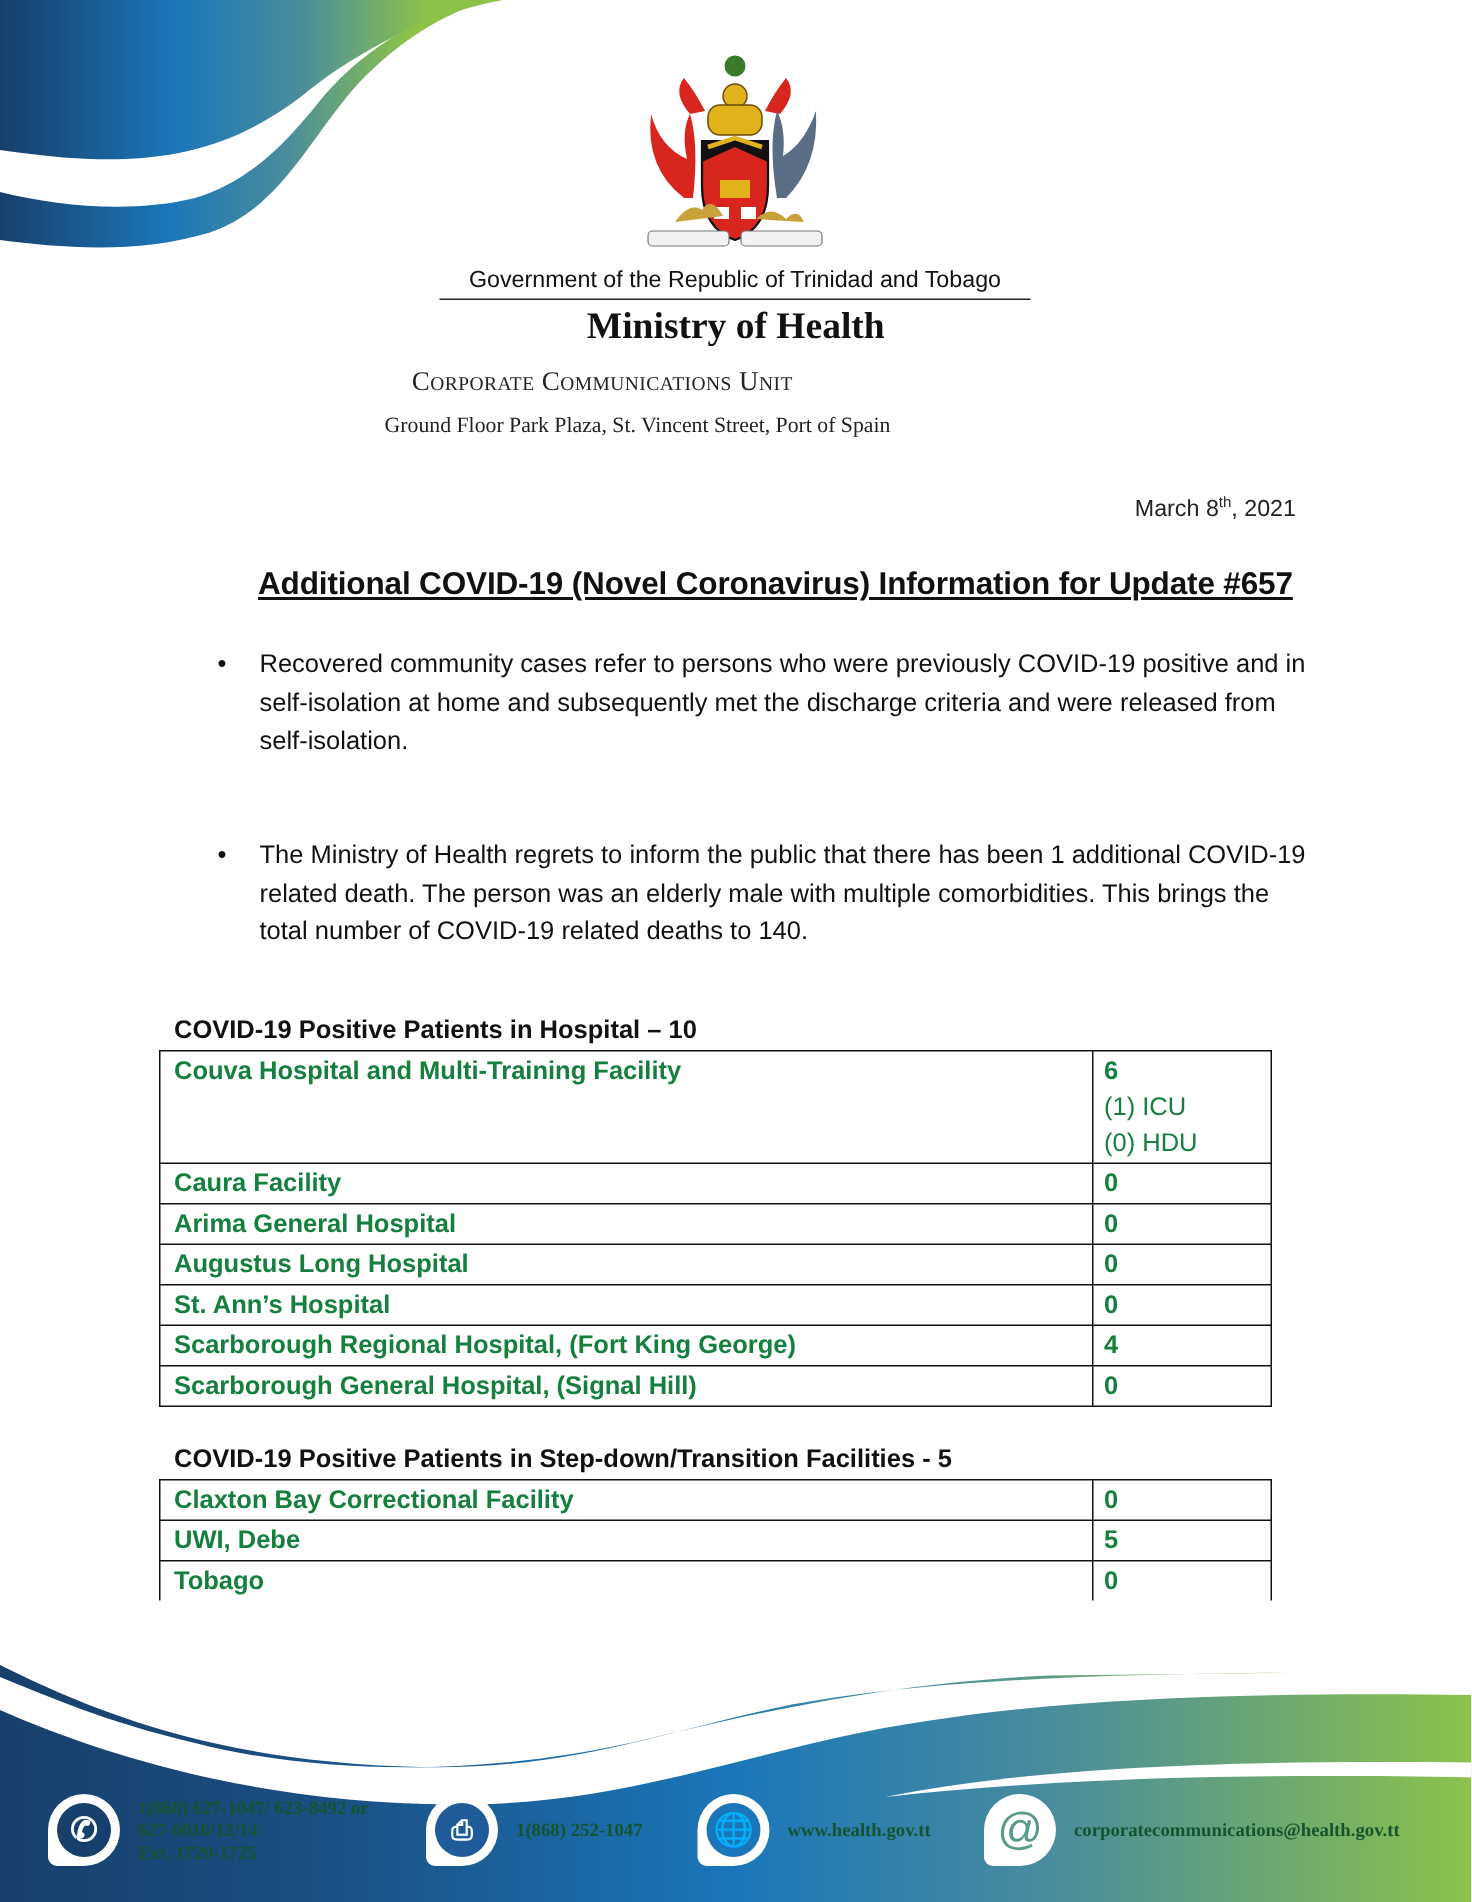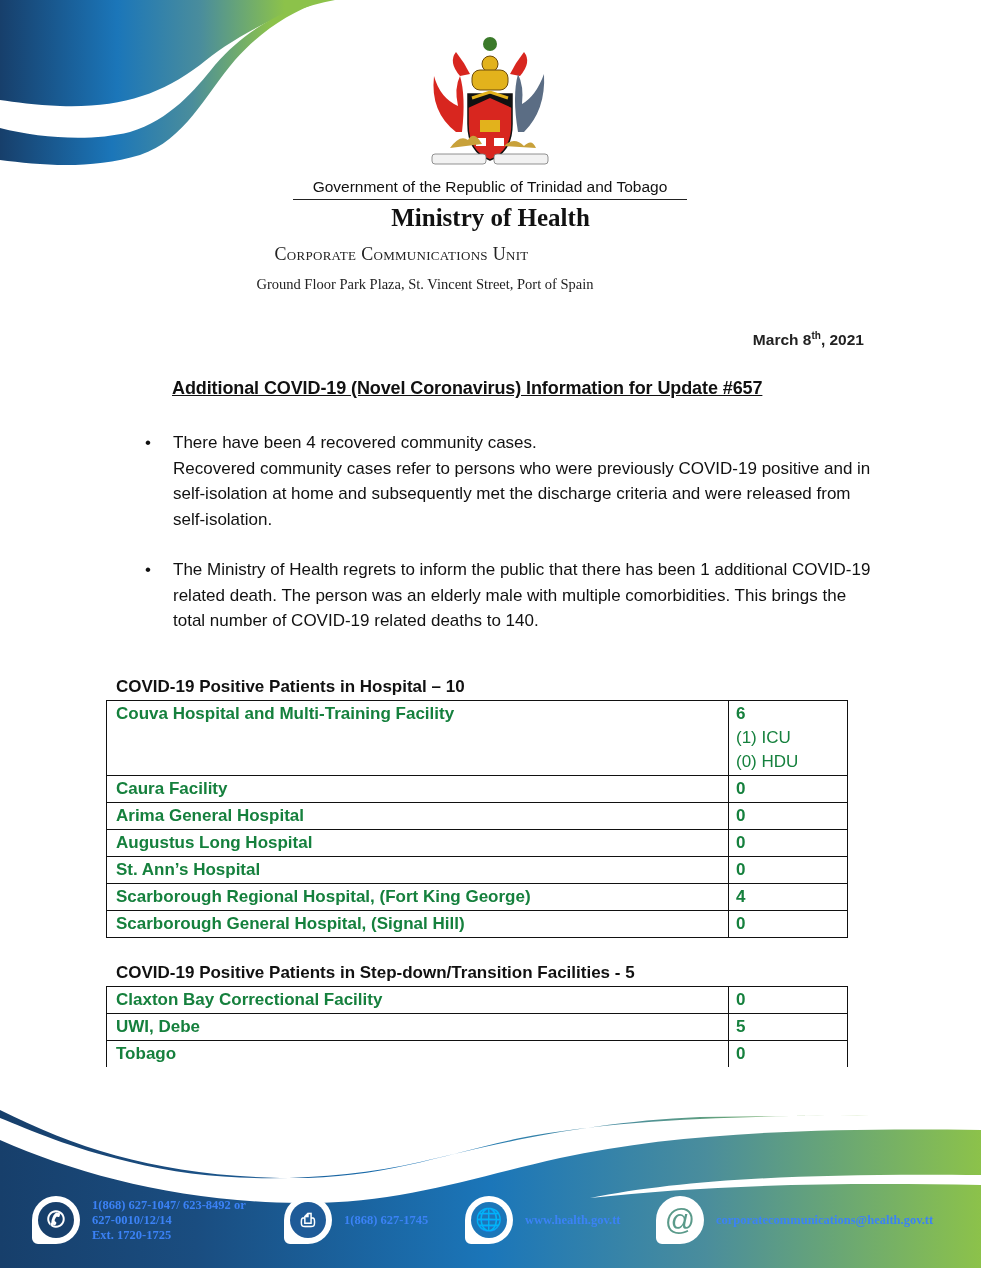--- a/index.html
+++ b/index.html
@@ -5,36 +5,36 @@
   html, body { margin:0; padding:0; }
   body { width:981px; height:1268px; position:relative; overflow:hidden; background:#ffffff; font-family:"Liberation Sans", sans-serif; color:#111; }
   .abs { position:absolute; }
   #top-wave { position:absolute; left:0; top:0; width:500px; height:170px; }
   #bottom-wave { position:absolute; left:0; top:1100px; width:981px; height:168px; }
   #crest { position:absolute; left:420px; top:36px; width:140px; height:134px; }
   .gov-line { left:293px; top:178px; width:394px; text-align:center; font-size:15.5px; color:#111; padding-bottom:3px; border-bottom:1.5px solid #222; }
   .ministry { left:0; width:981px; top:204px; text-align:center; font-family:"Liberation Serif", serif; font-weight:bold; font-size:25px; color:#111; }
   .unit { left:0; width:803px; top:244px; text-align:center; font-family:"Liberation Serif", serif; font-size:18px; font-variant:small-caps; letter-spacing:0.3px; color:#222; }
   .address { left:0; width:850px; top:276px; text-align:center; font-family:"Liberation Serif", serif; font-size:14.5px; color:#222; }
-  .date { right:117px; top:330px; font-weight:bold; font-size:15.5px; color:#222; }
+  .date { right:117px; top:330px; font-weight:normal; font-size:15.5px; color:#222; }
   .date sup { font-size:10px; }
-  .title { left:172px; top:378px; font-weight:bold; font-size:18px; text-decoration:underline; color:#111; letter-spacing:-0.1px; }
+  .title { left:172px; top:378px; font-weight:bold; font-size:21px; text-decoration:underline; color:#111; letter-spacing:-0.1px; }
   .bullet { left:145px; font-size:17px; line-height:25.5px; color:#111; }
   .bullet .dot { position:absolute; left:0; top:0; }
   .bullet .txt { position:absolute; left:28px; top:0; width:700px; }
   .tbl-cap { left:116px; font-weight:bold; font-size:17px; color:#111; }
   table.t { position:absolute; left:106px; border-collapse:collapse; font-size:17px; color:#15803d; }
   table.t td { border:1px solid #111; padding:1px 9px; vertical-align:top; line-height:24px; }
   table.t td.name { width:603px; font-weight:bold; }
   table.t td.val { width:102px; padding-left:7px; }
   table.t.open tr:last-child td { border-bottom:none; }
   .footer-item { position:absolute; top:1196px; display:flex; align-items:center; }
   .ficon { width:48px; height:48px; border-radius:50% 50% 50% 6px; background:#fff; display:flex; align-items:center; justify-content:center; }
   .ficon .inner { width:36px; height:36px; border-radius:50%; display:flex; align-items:center; justify-content:center; font-weight:bold; font-size:22px; }
-  .ftxt { color:#3b82f6; font-family:"Liberation Serif", serif; font-weight:bold; font-size:12.5px; line-height:15px; margin-left:12px; }
+  .ftxt { color:#14532d; font-family:"Liberation Serif", serif; font-weight:bold; font-size:12.5px; line-height:15px; margin-left:12px; }
 </style>
 </head>
 <body>
 
 <svg id="top-wave" viewBox="0 0 500 170" preserveAspectRatio="none">
   <defs>
     <linearGradient id="gTop" x1="0" y1="0" x2="1" y2="0">
       <stop offset="0" stop-color="#173f6b"></stop>
       <stop offset="0.35" stop-color="#1b76b9"></stop>
       <stop offset="0.6" stop-color="#4a8d9c"></stop>
@@ -71,21 +71,20 @@
 <div class="abs unit">Corporate Communications Unit</div>
 <div class="abs address">Ground Floor Park Plaza, St. Vincent Street, Port of Spain</div>
 
 <div class="abs date"><span>March 8</span><sup>th</sup><span>, 2021</span></div>
 
 <div class="abs title">Additional COVID-19 (Novel Coronavirus) Information for Update #657</div>
 
 <div class="abs bullet" style="top:430px;">
   <span class="dot">•</span>
   <div class="txt">
-    <div>There have been 4 recovered community cases.</div>
     <div>Recovered community cases refer to persons who were previously COVID-19 positive and in self-isolation at home and subsequently met the discharge criteria and were released from self-isolation.</div>
   </div>
 </div>
 
 <div class="abs bullet" style="top:557px;">
   <span class="dot">•</span>
   <div class="txt">The Ministry of Health regrets to inform the public that there has been 1 additional COVID-19 related death. The person was an elderly male with multiple comorbidities. This brings the total number of COVID-19 related deaths to 140.</div>
 </div>
 
 <div class="abs tbl-cap" style="top:677px;text-align:center;">COVID-19 Positive Patients in Hospital – 10</div>
@@ -167,21 +166,21 @@
     <div>1(868) 627-1047/ 623-8492 or</div>
     <div>627-0010/12/14</div>
     <div>Ext. 1720-1725</div>
   </div>
 </div>
 
 <div class="footer-item" style="left:284px;">
   <div class="ficon">
     <div class="inner" style="background:#1f5b98;color:#fff;font-size:18px;">⎙</div>
   </div>
-  <div class="ftxt">1(868) 627-1745</div>
+  <div class="ftxt">1(868) 252-1047</div>
 </div>
 
 <div class="footer-item" style="left:465px;">
   <div class="ficon">
     <div class="inner" style="background:#1b76b9;color:#fff;">🌐</div>
   </div>
   <a class="ftxt" style="text-decoration:none;text-align:right;">www.health.gov.tt</a>
 </div>
 
 <div class="footer-item" style="left:656px;">

